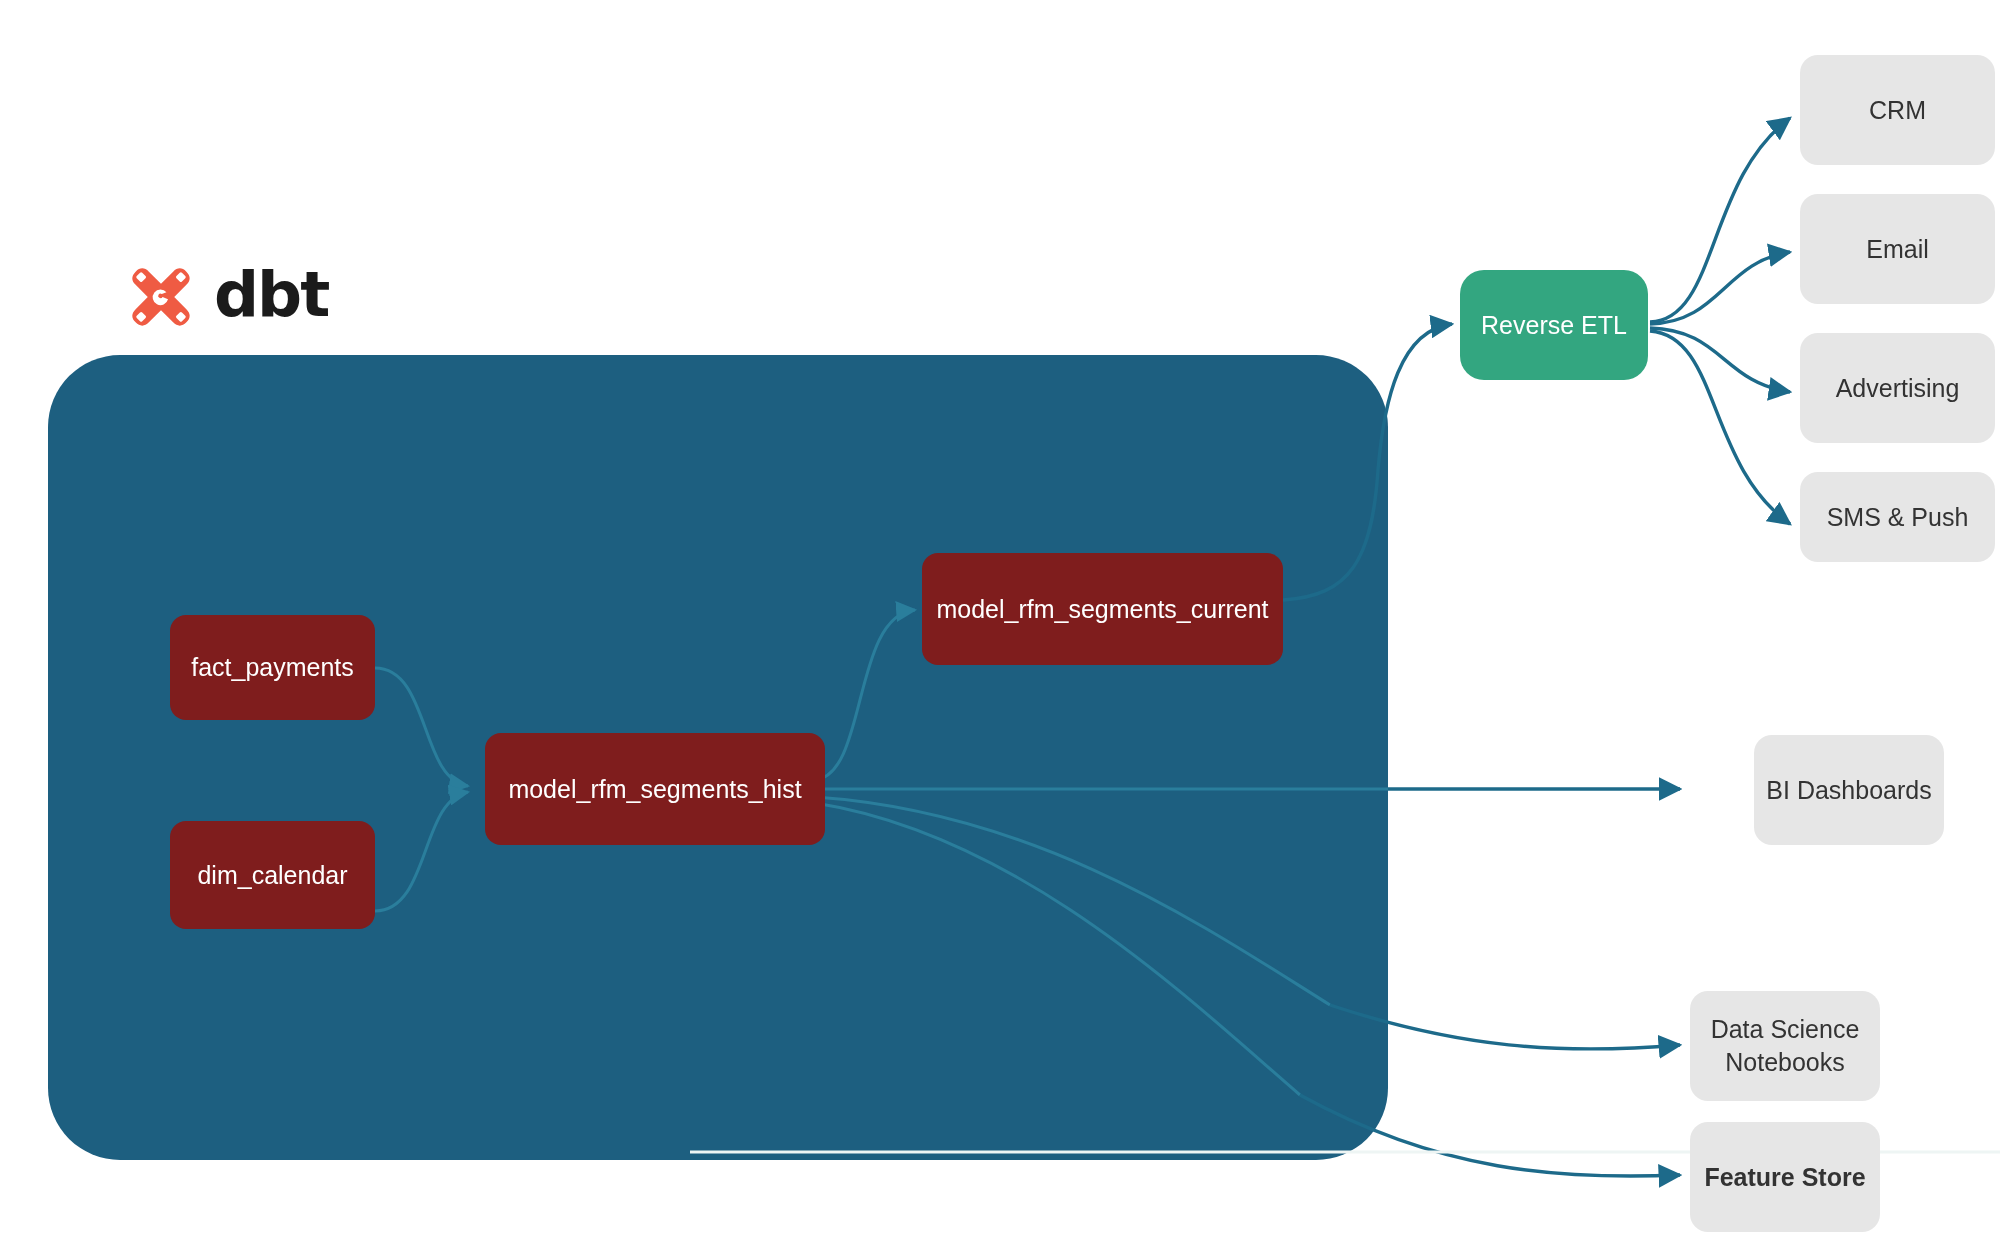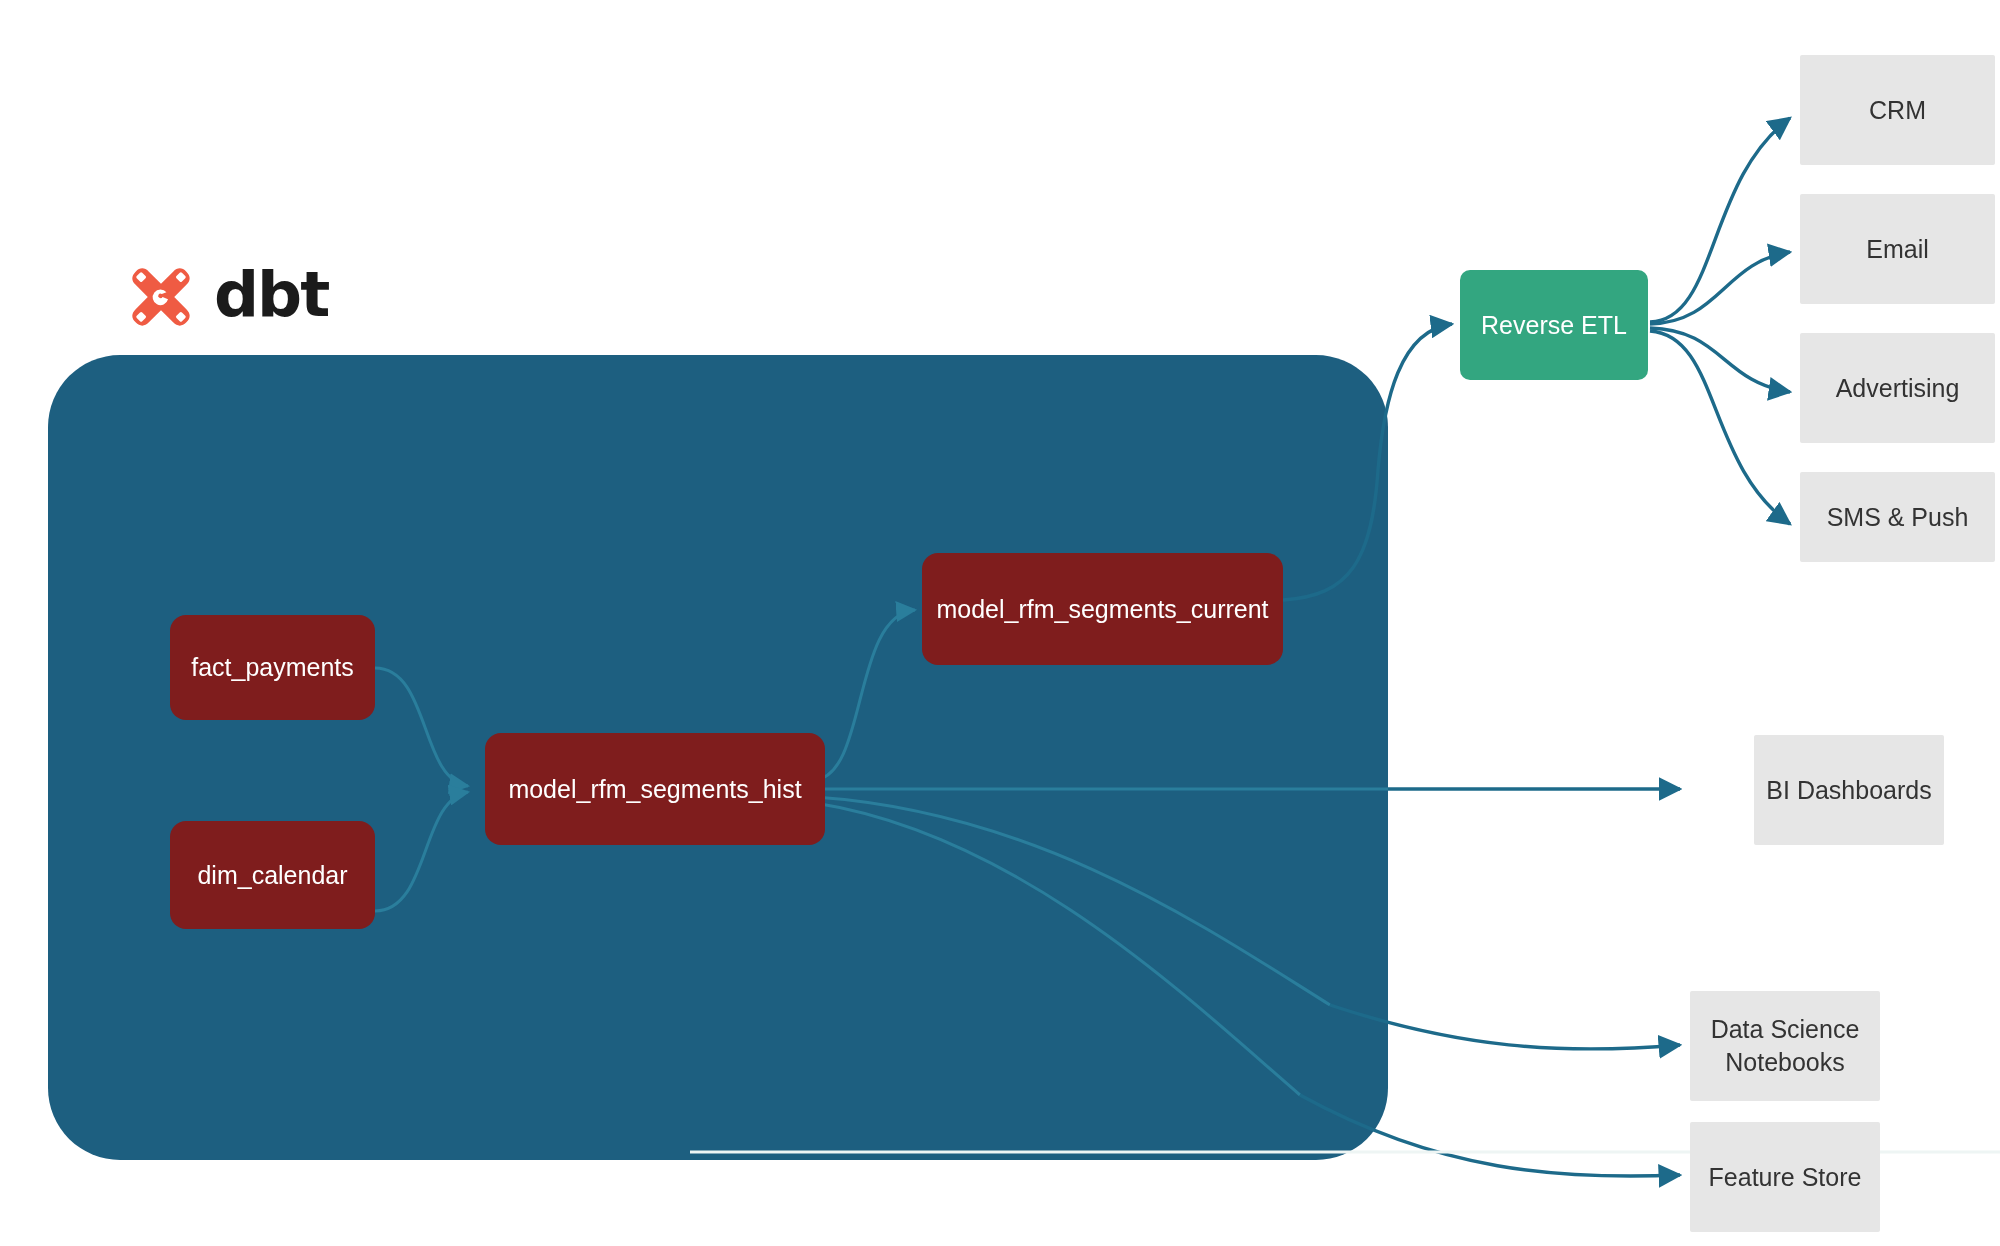--- a/index.html
+++ b/index.html
@@ -48,27 +48,27 @@
   .node-inner{
     background:#7f1d1d;
     color:#ffffff;
     font-size:25px;
     border-radius:16px;
   }
   .node-green{
     background:#33a680;
     color:#ffffff;
     font-size:25px;
-    border-radius:10px;
+    border-radius:24px;
   }
   .node-gray{
     background:#e6e6e6;
     color:#333333;
     font-size:25px;
-    border-radius:2px;
+    border-radius:18px;
     line-height:1.32;
   }
 
   
   svg.edges{position:absolute;left:0;top:0;width:2000px;height:1246px;overflow:visible;}
   #edges-inner{z-index:2;}
   #edges-outer{z-index:4;}
   #warehouse{z-index:1;}
   .node{z-index:5;}
   #dbt-logo{z-index:6;}
@@ -186,17 +186,17 @@
 
   <div class="node node-gray" style="left:1754px;top:735px;width:190px;height:110px;">
     <span>BI Dashboards</span>
   </div>
 
   <div class="node node-gray" style="left:1690px;top:991px;width:190px;height:110px;flex-direction:column;">
     <span>Data Science</span>
     <span>Notebooks</span>
   </div>
 
-  <div class="node node-gray" style="left:1690px;top:1122px;width:190px;height:110px;">
+  <div class="node node-gray" style="left:1690px;top:1122px;width:190px;height:110px;font-weight:bold;">
     <span>Feature Store</span>
   </div>
 
 </div>
 
 </body></html>

